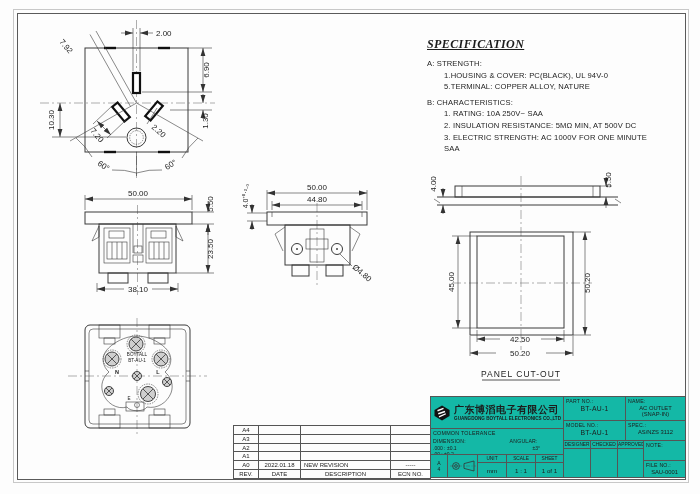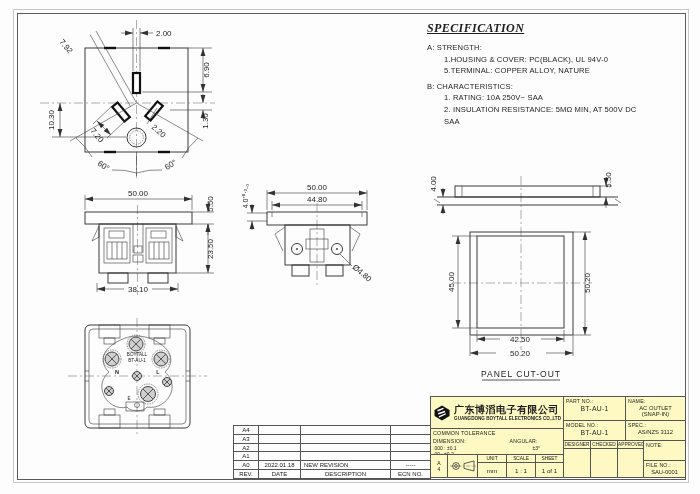--- a/index.html
+++ b/index.html
@@ -18,36 +18,36 @@
   .k{stroke:#101010;stroke-width:2.4}
   .slot{fill:#fff;stroke:#101010;stroke-width:2.2}
   .scr{fill:#cfcfcf;stroke:#444;stroke-width:1}
   .x{stroke:#555;stroke-width:1}
   .dt{font-size:8px}
   .dt7{font-size:7px}
   .dtl{font-size:8.5px;letter-spacing:1px}
   .tiny{font-size:4.6px}
   .mark{font-size:5.5px;font-weight:bold}
   
-  .spec{left:427px;top:21px;width:262px;}
+  .spec{left:427px;top:37px;width:262px;}
   .spec-title{font-family:"Liberation Serif",serif;font-style:italic;font-weight:bold;
               font-size:12px;text-decoration:underline;letter-spacing:.4px;}
   .spec-lines{margin-top:6px;font-size:7.6px;letter-spacing:.15px;line-height:11.6px;white-space:nowrap;}
   .ind1{margin-left:17px}
   .gap{margin-top:4px}
   
   .rev{left:233px;top:425px;width:197px;height:53px;display:grid;
        grid-template-columns:25px 42px 90px 40px;grid-template-rows:repeat(6,1fr);
        font-size:6px;border-right:1px solid #555;border-bottom:1px solid #555;}
   .rev>div{border-left:1px solid #555;border-top:1px solid #555;display:flex;
        align-items:center;justify-content:center;overflow:hidden;white-space:nowrap;}
   .rev>.dl{justify-content:flex-start;padding-left:3px;}
   
   .tb{left:430px;top:396px;width:256px;height:82px;font-size:5.5px;}
-  .cell{position:absolute;border:1px solid #555;box-sizing:border-box;overflow:hidden;background:#fef9c3;}
+  .cell{position:absolute;border:1px solid #555;box-sizing:border-box;overflow:hidden;background:#14b8a6;}
   .lbl{font-size:5.2px;padding:1px 2px;letter-spacing:.2px;white-space:nowrap;}
   .val{text-align:center;font-size:6.8px;letter-spacing:.3px;white-space:nowrap;}
   .val-s{text-align:center;font-size:5.8px;white-space:nowrap;}
   .c-logo{left:0;top:0;width:134px;height:33px;display:flex;align-items:center;padding:0 2px;box-sizing:border-box;}
   .c-tol{left:0;top:32px;width:134px;height:27px;}
   .c-bot{left:0;top:58px;width:134px;height:24px;display:flex;}
   .c-part{left:133px;top:0;width:63px;height:25px;}
   .c-name{left:195px;top:0;width:61px;height:25px;}
   .c-model{left:133px;top:24px;width:63px;height:21px;}
   .c-spec{left:195px;top:24px;width:61px;height:21px;}
@@ -333,20 +333,21 @@
 
 <div class="abs spec">
   <div class="spec-title">SPECIFICATION</div>
   <div class="spec-lines">
     <div class="ind0">A:  STRENGTH:</div>
     <div class="ind1">1.HOUSING &amp; COVER:  PC(BLACK), UL 94V-0</div>
     <div class="ind1">5.TERMINAL:  COPPER ALLOY, NATURE</div>
     <div class="ind0 gap">B:  CHARACTERISTICS:</div>
     <div class="ind1">1. RATING:  10A 250V~ SAA</div>
     <div class="ind1">2. INSULATION RESISTANCE:  5MΩ MIN, AT 500V DC</div>
+    <div class="ind1">3. ELECTRIC STRENGTH:  AC 1000V FOR ONE MINUTE</div>
     <div class="ind1">SAA</div>
   </div>
 </div>
 
 <div class="abs rev">
   <div>A4</div>
   <div></div>
   <div class="dl"></div>
   <div></div>
   <div>A3</div>

